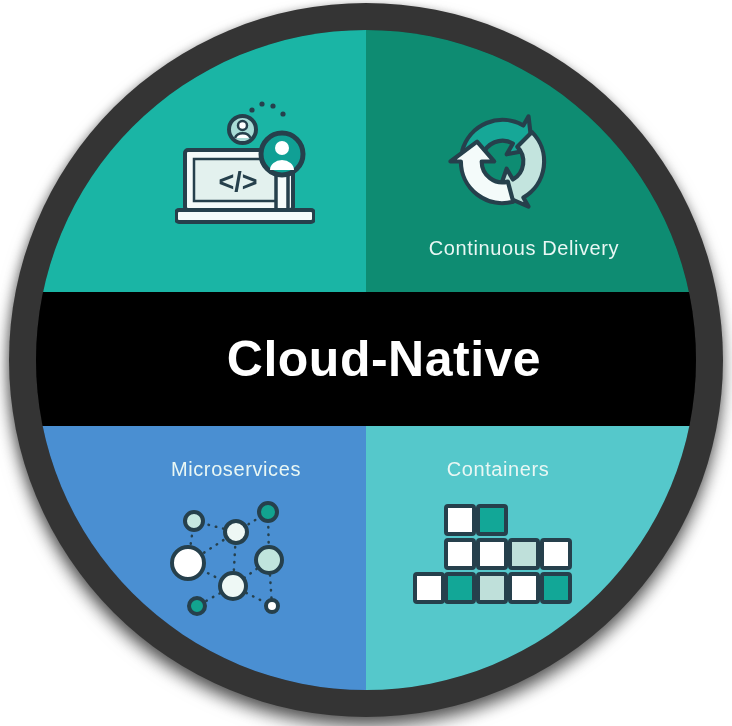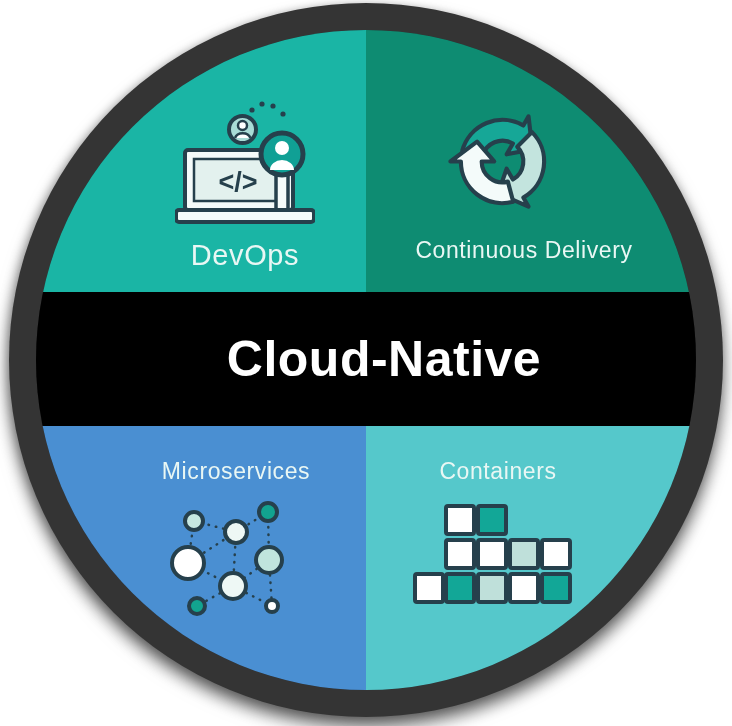--- a/index.html
+++ b/index.html
@@ -26,21 +26,21 @@
   .band{
     position:absolute;left:0;top:262px;width:660px;height:134px;background:#000000;
     display:flex;align-items:center;justify-content:center;
   }
   .band .title{
     position:relative;left:14px;
     color:#ffffff;font-size:50px;font-weight:700;letter-spacing:0.5px;margin-left:8px;
   }
   .qlabel{
     position:absolute;text-align:center;color:#e9f7f4;
-    font-size:23px;font-weight:400;letter-spacing:0.6px;
+    font-size:20px;font-weight:400;letter-spacing:0.6px;
   }
   .lbl-devops{left:109px;top:209px;width:200px;font-size:29px;}
   .lbl-cd{left:338px;top:207px;width:300px;}
   .lbl-micro{left:100px;top:428px;width:200px;}
   .lbl-containers{left:362px;top:428px;width:200px;}
   .icon{position:absolute;}
   .icon-devops{left:139px;top:64px;width:140px;height:140px;}
   .icon-cd{left:404px;top:69px;width:125px;height:125px;}
   .icon-micro{left:124px;top:461px;width:140px;height:130px;}
   .icon-containers{left:377px;top:474px;width:162px;height:104px;}
@@ -137,21 +137,20 @@
           <rect x="129" y="36" width="28" height="28" rx="2" fill="#ffffff"></rect>
 
           <rect x="2" y="70" width="28" height="28" rx="2" fill="#ffffff"></rect>
           <rect x="33" y="70" width="28" height="28" rx="2" fill="#12a797"></rect>
           <rect x="65" y="70" width="28" height="28" rx="2" fill="#bfe0da"></rect>
           <rect x="97" y="70" width="28" height="28" rx="2" fill="#ffffff"></rect>
           <rect x="129" y="70" width="28" height="28" rx="2" fill="#12a797"></rect>
         </g>
       </svg>
 
-      <div class="qlabel lbl-devops">DevOps</div>
       <div class="qlabel lbl-cd">Continuous Delivery</div>
       <div class="qlabel lbl-containers">Containers</div>
       <div class="qlabel lbl-micro">Microservices</div>
 
       <div class="band">
         <span class="title">Cloud-Native</span>
       </div>
 
     </div>
   </div>

